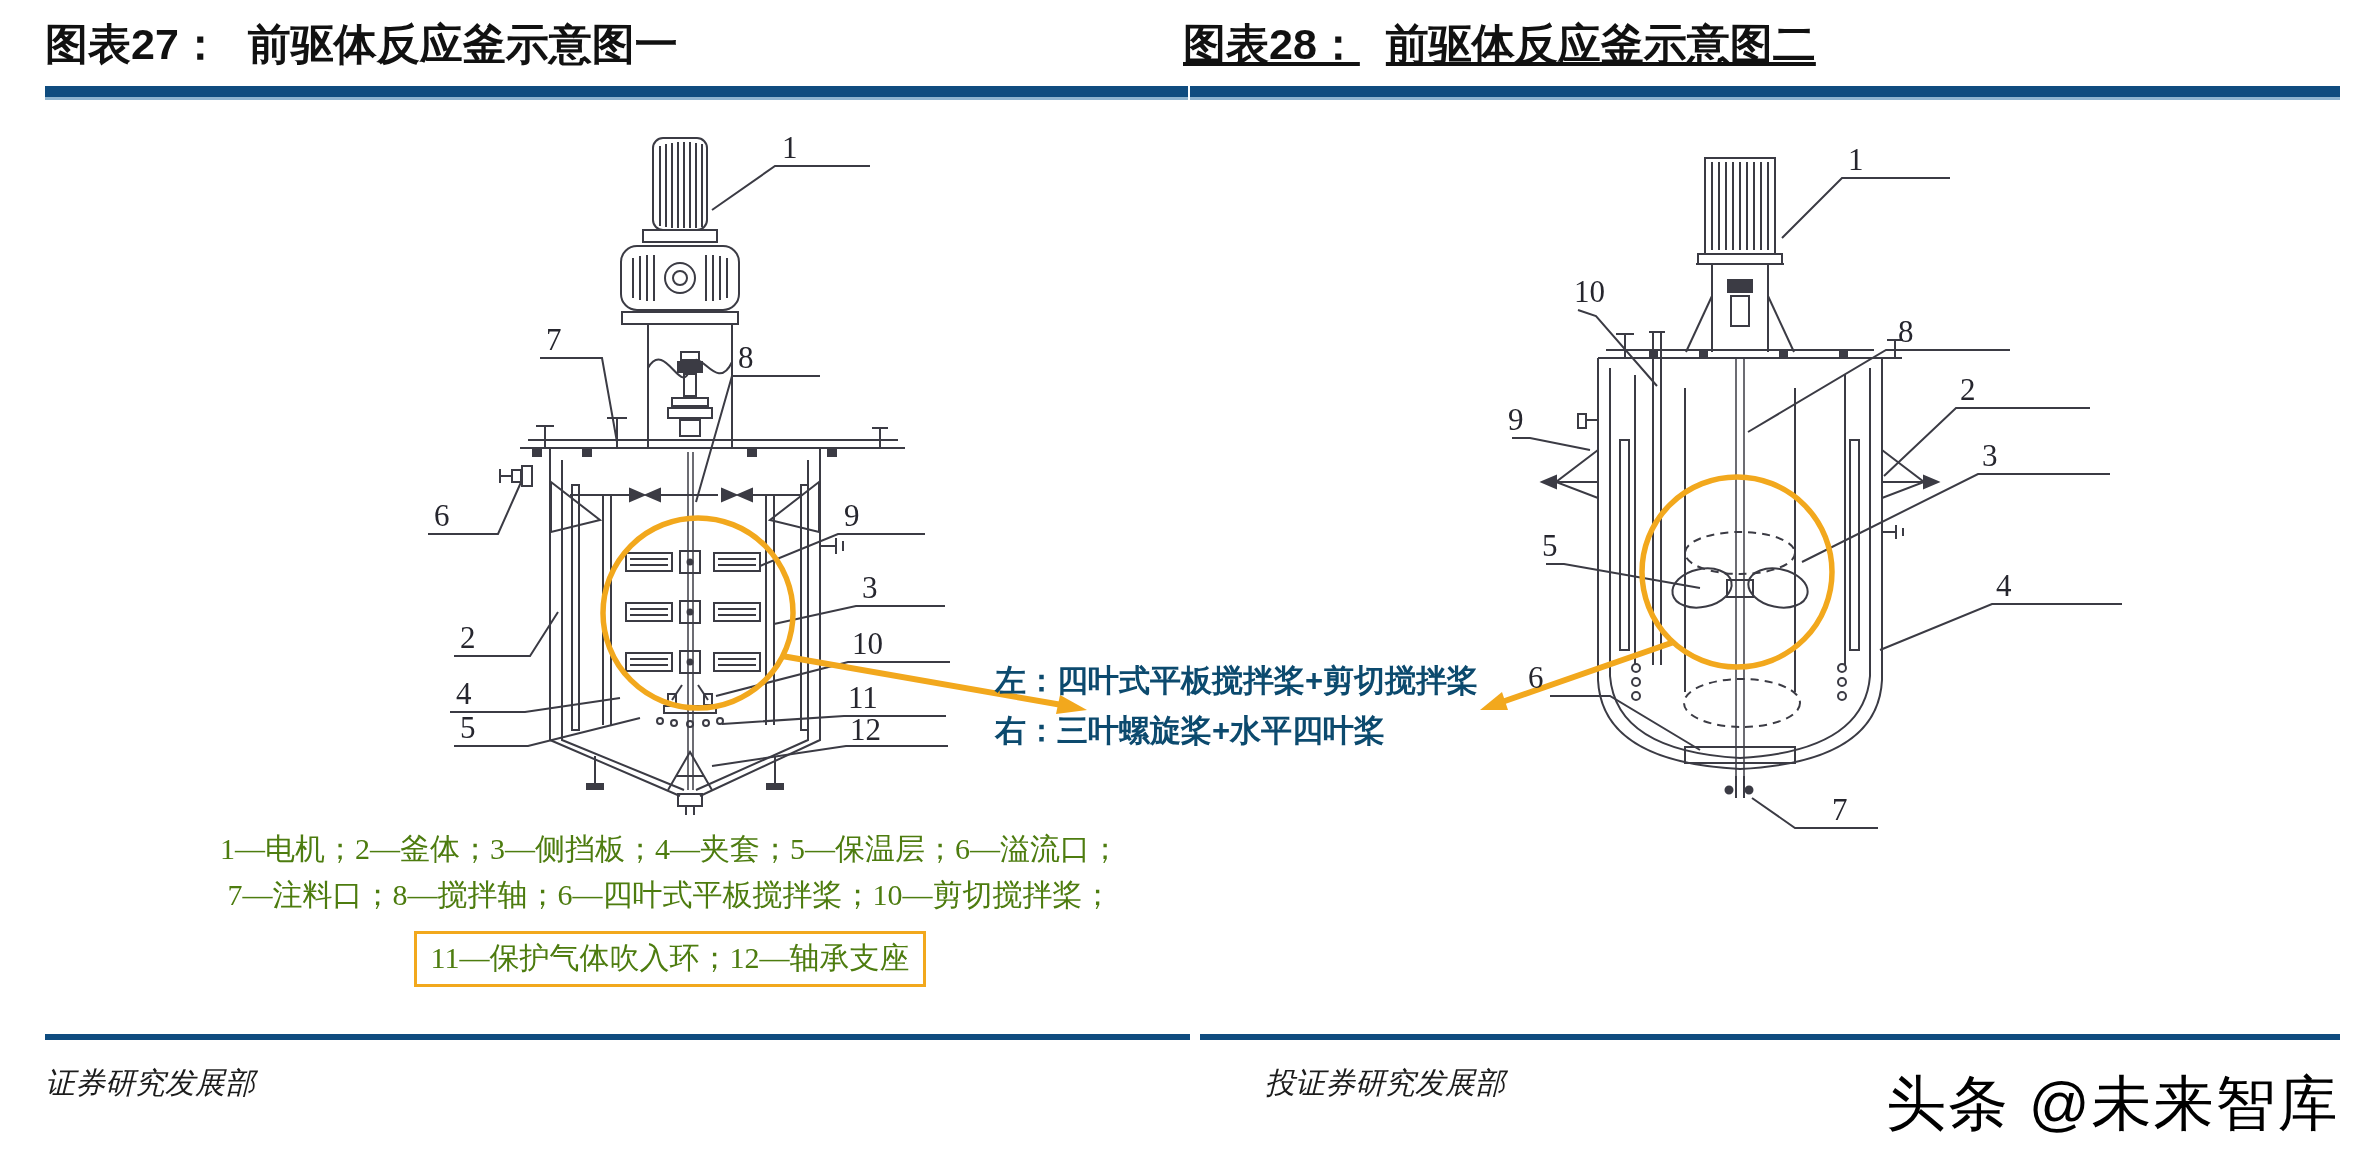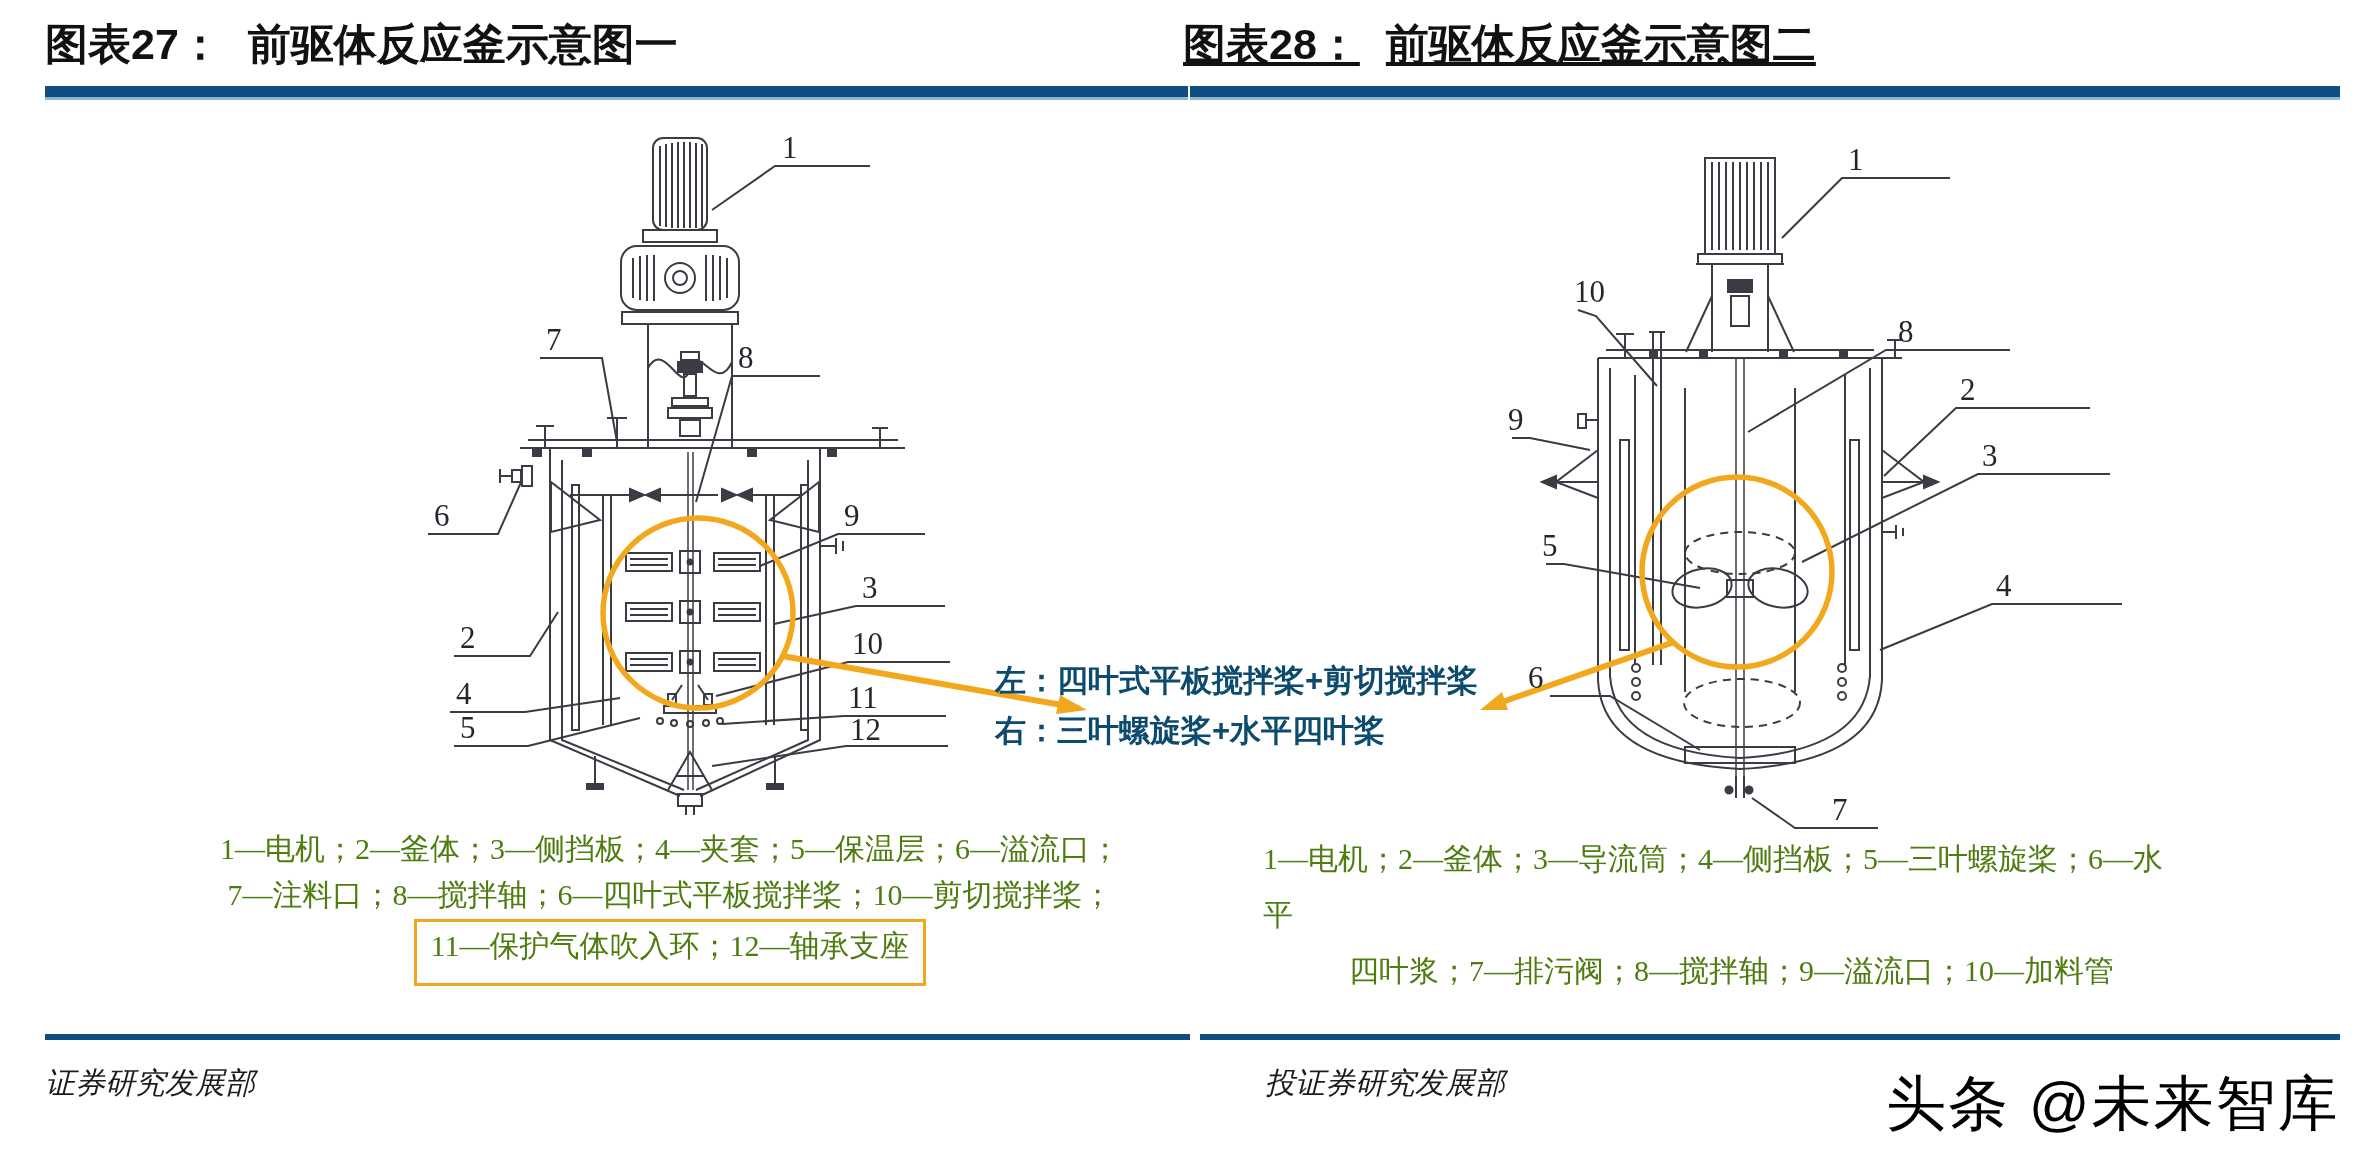--- a/index.html
+++ b/index.html
@@ -7,21 +7,21 @@
         font-family:"Liberation Sans", sans-serif;}
   .fig-title{position:absolute;top:16px;font-size:43px;font-weight:bold;color:#111;
              font-family:"Liberation Sans", sans-serif;white-space:nowrap;}
   .fig-title .lbl{margin-right:26px;}
   .title-bar{position:absolute;top:86px;height:11px;background:#0f4c7f;
              border-bottom:3px solid #8fb4cf;}
   .divider{position:absolute;top:1034px;height:6px;background:#0f4c7f;}
   .caption{position:absolute;font-family:"Liberation Serif","DejaVu Serif",serif;
            color:#4d7c0f;font-size:30px;}
   .caption-left{left:180px;top:826px;width:980px;text-align:center;line-height:46px;}
-  .boxed{display:inline-block;border:3px solid #f2a81d;padding:1px 14px 14px 14px;margin-top:1px;}
+  .boxed{display:inline-block;border:3px solid #f2a81d;padding:1px 14px 3px 14px;margin-top:13px;}
   .caption-right{left:1263px;top:831px;width:910px;text-align:left;line-height:56px;}
   .caption-right .indent{padding-left:86px;}
   .annotation{position:absolute;left:995px;top:656px;width:540px;font-size:31px;font-weight:bold;
               color:#0c4a6e;line-height:50px;white-space:nowrap;
               font-family:"Liberation Sans", sans-serif;}
   .source{position:absolute;top:1050px;font-size:30px;font-style:italic;color:#1c1c1c;
           font-family:"Liberation Serif","DejaVu Serif",serif;line-height:66px;}
   .source-left{left:45px;width:1145px;}
   .source-right{left:1265px;width:1090px;}
   .watermark{position:absolute;left:1886px;top:1064px;font-size:60px;font-weight:normal;
@@ -363,24 +363,20 @@
     <div>左：四叶式平板搅拌桨+剪切搅拌桨</div>
     <div>右：三叶螺旋桨+水平四叶桨</div>
   </div>
 
   <div class="caption caption-left">
     <div>1—电机；2—釜体；3—侧挡板；4—夹套；5—保温层；6—溢流口；</div>
     <div>7—注料口；8—搅拌轴；6—四叶式平板搅拌桨；10—剪切搅拌桨；</div>
     <div><span class="boxed">11—保护气体吹入环；12—轴承支座</span></div>
   </div>
 
-  <div class="caption caption-right">
-    <div>1—电机；2—釜体；3—导流筒；4—侧挡板；5—三叶螺旋桨；6—水平</div>
-    <div class="indent">四叶浆；7—排污阀；8—搅拌轴；9—溢流口；10—加料管</div>
-  </div>
 
   <div class="divider" style="left:45px;width:1145px;"></div>
   <div class="divider" style="left:1200px;width:1140px;"></div>
 
   <div class="source source-left">
     <div>证券研究发展部</div>
   </div>
 
   <div class="source source-right">
     <div>投证券研究发展部</div>

